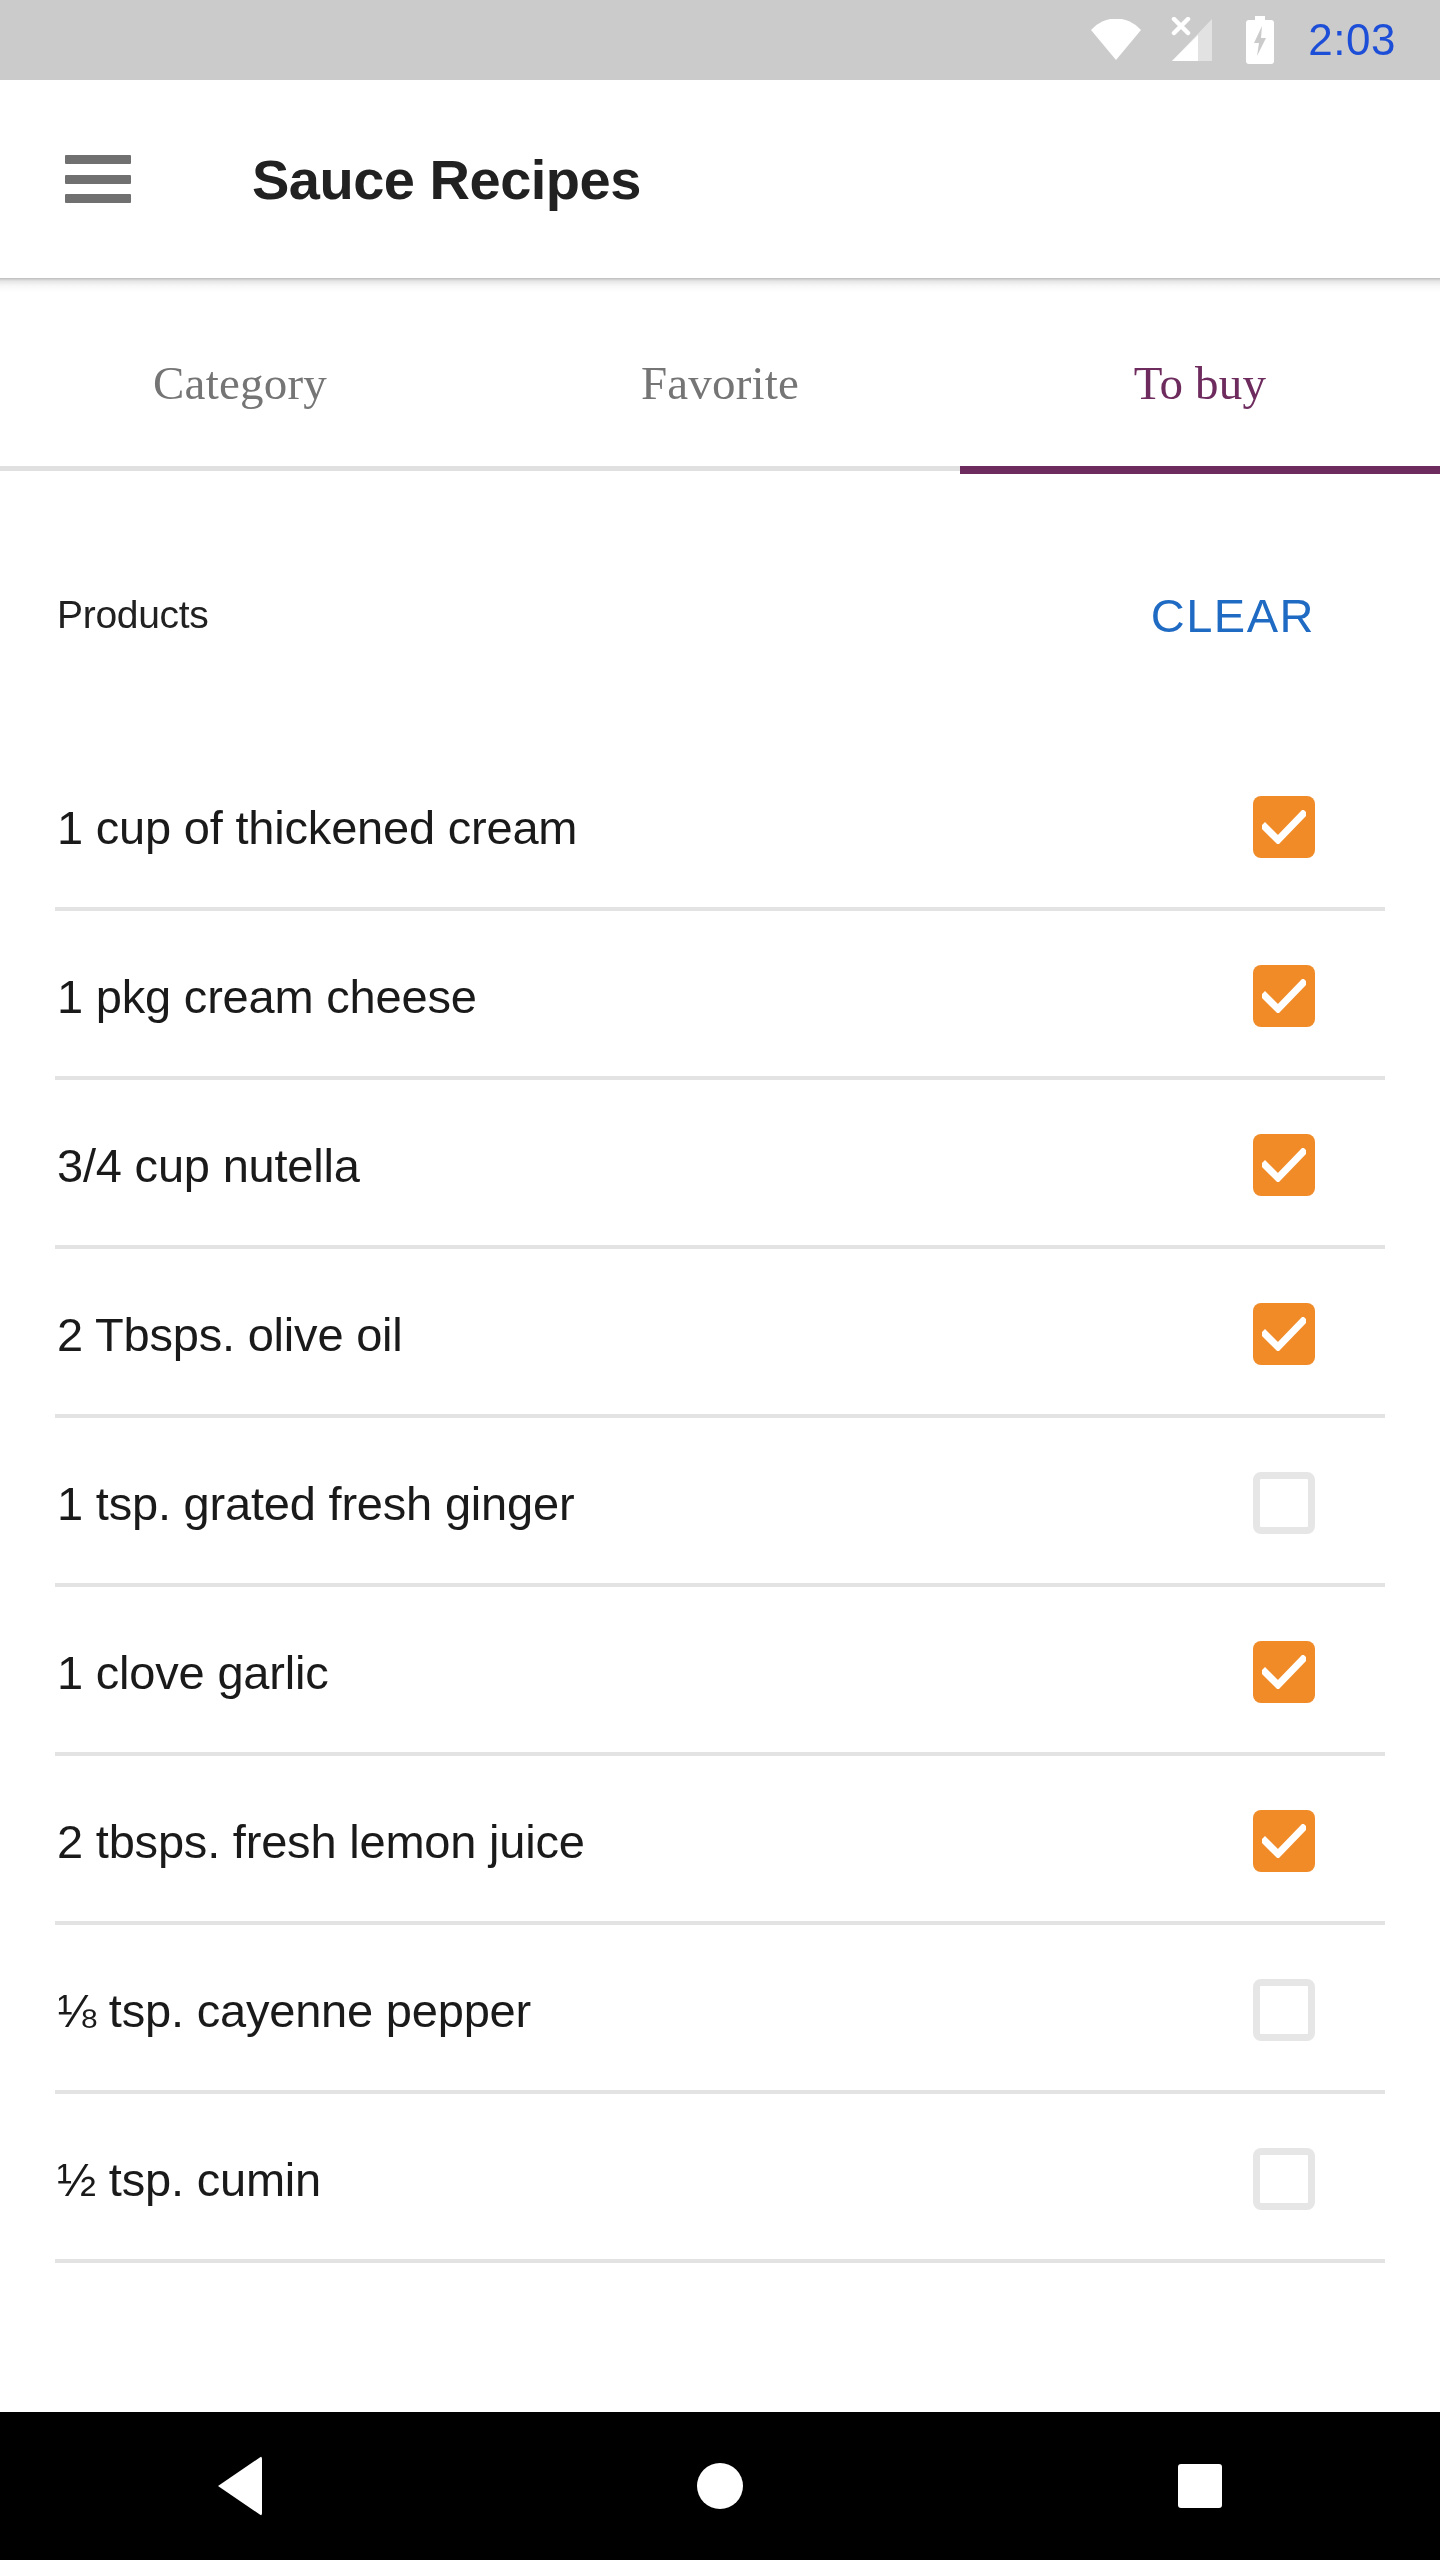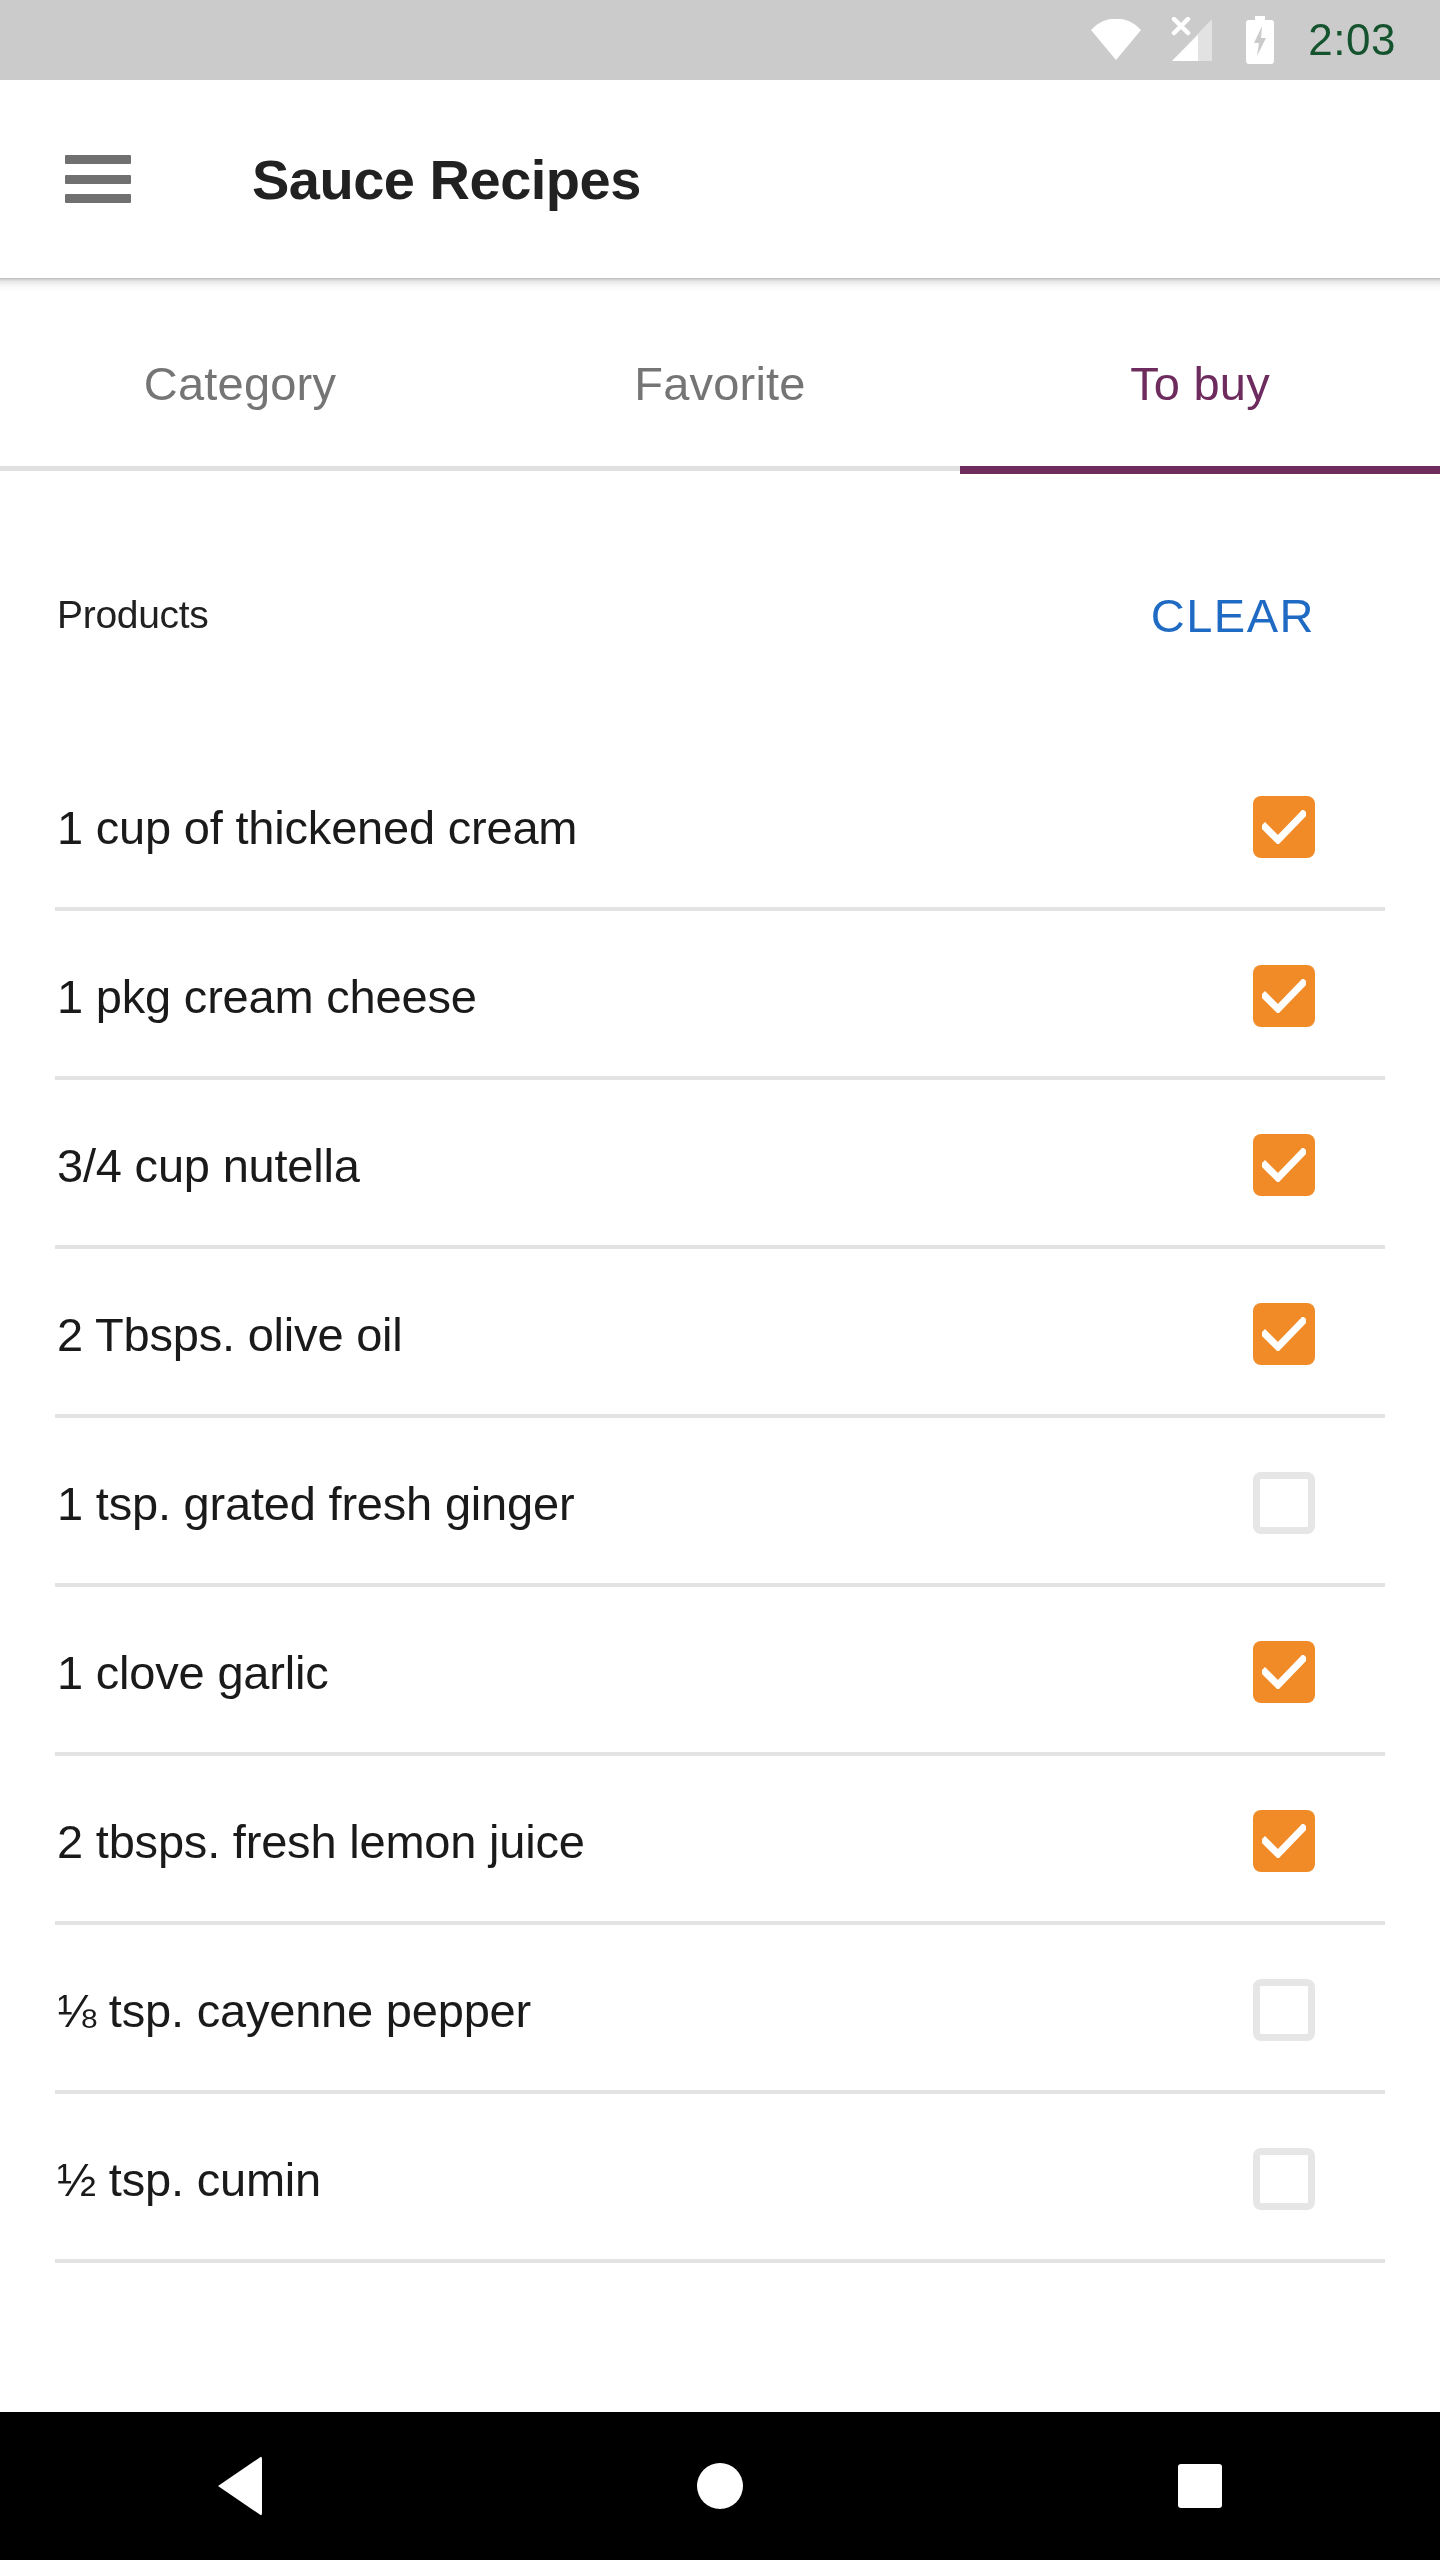--- a/index.html
+++ b/index.html
@@ -13,21 +13,21 @@
 
   
   .status-bar{
     position:absolute; left:0; top:0; width:1440px; height:80px;
     background:#cbcbcb;
     display:flex; align-items:center; justify-content:flex-end;
     padding-right:44px; gap:26px;
   }
   .sb-icon{ display:block; }
   .status-time{
-    color:#14532d; font-size:44px; font-weight:400; letter-spacing:0.5px;
+    color:#1d4ed8; font-size:44px; font-weight:400; letter-spacing:0.5px;
     line-height:80px; margin-left:6px;
   }
 
   
   .app-bar{
     position:absolute; left:0; top:80px; width:1148px; height:198px;
     background:#ffffff; display:flex; align-items:center;
   }
   .hamburger{
     position:absolute; left:65px; top:50%; transform:translateY(-50%);
@@ -45,21 +45,21 @@
     background:linear-gradient(to bottom, rgba(0,0,0,0.26) 0%, rgba(0,0,0,0.10) 22%, rgba(0,0,0,0.03) 55%, rgba(0,0,0,0) 100%);
   }
 
   
   .tab-bar{
     position:absolute; left:0; top:292px; width:1440px; height:182px;
     background:#ffffff; display:flex;
   }
   .tab{
     flex:1 1 0; position:relative; display:flex; align-items:center; justify-content:center;
-    font-size:47px; color:#757575; cursor:pointer; letter-spacing:0.2px;
+    font-size:47px; color:#757575; cursor:pointer; letter-spacing:0.2px;font-family:Liberation Serif, serif;
   }
   .tab.active{ color:#6e2c5e; }
   .tab-underline{
     position:absolute; left:0; bottom:0; width:100%; height:8px; background:#6e2c5e;
   }
   .tab-bar-divider{
     position:absolute; left:0; top:466px; width:960px; height:5px; background:#e0e0e0;
   }
 
   

